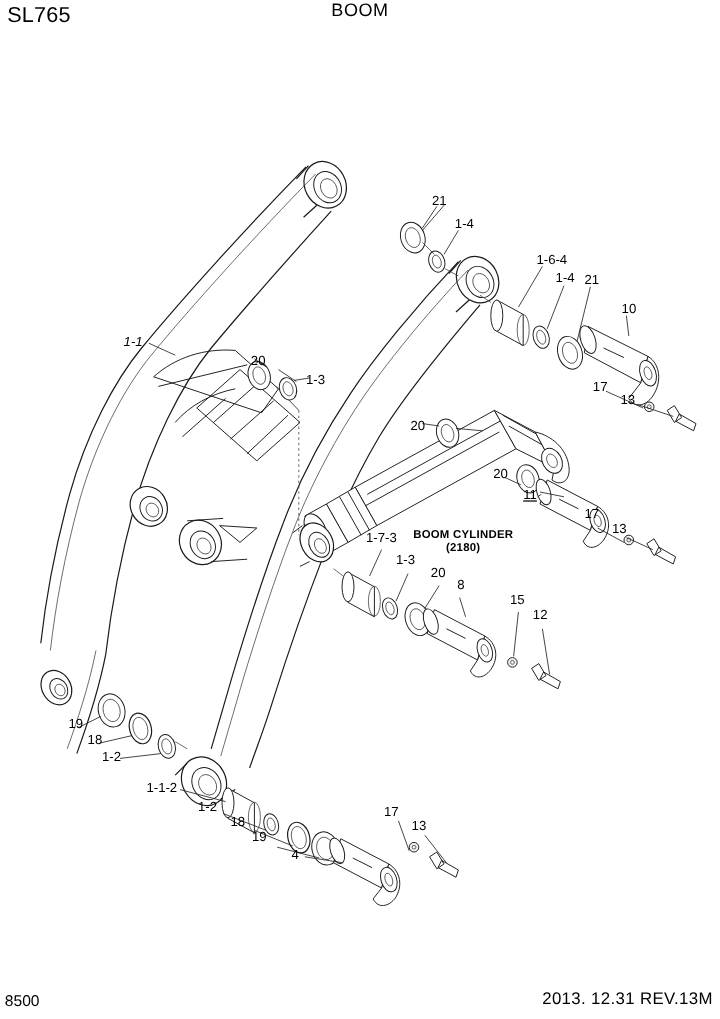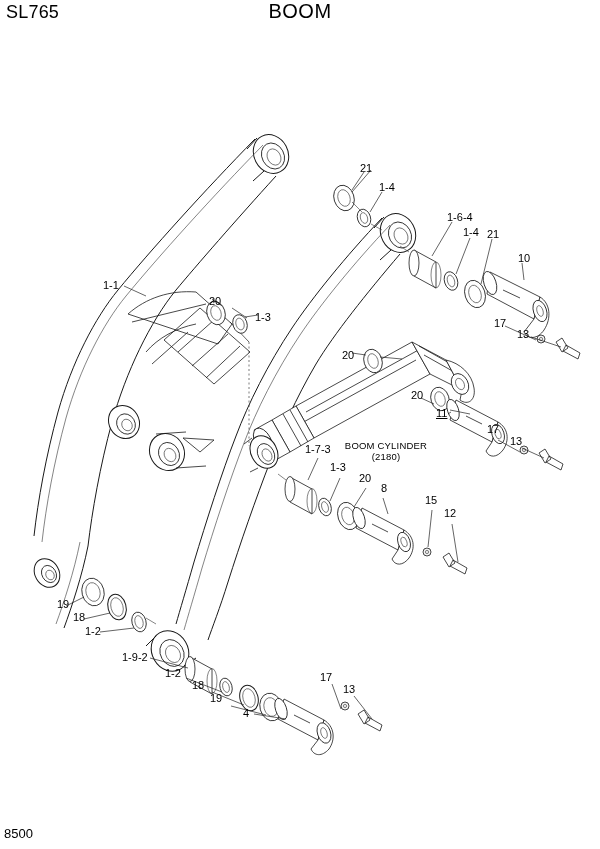--- a/index.html
+++ b/index.html
@@ -25,21 +25,21 @@
     position: absolute;
     left: 6px; top: 2px;
     font-size: 18px;
     letter-spacing: 0.2px;
   }
   .hdr-title {
     position: absolute;
     left: 0; top: 0;
     width: 600px;
     text-align: center;
-    font-size: 20px;
+    font-size: 15px;
     letter-spacing: 0.5px;
   }
   .ftr-code {
     position: absolute;
     left: 4px; top: 826px;
     font-size: 13px;
   }
   .ftr-rev {
     position: absolute;
     right: 6px; top: 824px;
@@ -61,20 +61,21 @@
     text-align: right;
   }
   .cylinder-label {
     position: absolute;
     font-size: 9.5px;
     line-height: 11px;
     text-align: center;
     white-space: nowrap;
     color: #000;
     letter-spacing: 0.2px;
+    font-weight: bold;
   }
   svg { display: block; }
   .ln { fill: none; stroke: #1a1a1a; stroke-width: 0.8; }
   .ln2 { fill: none; stroke: #1a1a1a; stroke-width: 1.0; }
   .thin { fill: none; stroke: #333; stroke-width: 0.6; }
   .lead { fill: none; stroke: #222; stroke-width: 0.7; }
   .dash { fill: none; stroke: #444; stroke-width: 0.7; stroke-dasharray: 2 2.5; }
   .wht { fill: #ffffff; stroke: #1a1a1a; stroke-width: 0.8; }
   .wht2 { fill: #ffffff; stroke: #1a1a1a; stroke-width: 1.0; }
   .gry { fill: #f2f2f2; stroke: #1a1a1a; stroke-width: 0.8; }
@@ -382,41 +383,42 @@
 
     <div id="callout-layer">
         <div class="callout" style="left: 360px; top: 141px;">21</div>
         <div class="callout" style="left: 379px; top: 160px;">1-4</div>
         <div class="callout" style="left: 447px; top: 190px;">1-6-4</div>
         <div class="callout" style="left: 463px; top: 205px;">1-4</div>
         <div class="callout" style="left: 487px; top: 207px;">21</div>
         <div class="callout" style="left: 518px; top: 231px;">10</div>
         <div class="callout" style="left: 494px; top: 296px;">17</div>
         <div class="callout" style="left: 517px; top: 307px;">13</div>
-        <div class="callout" style="left: 103px; top: 258px;">1-1</div>
+        <div class="callout" style="left: 103px; top: 258px; font-style: italic;">1-1</div>
         <div class="callout" style="left: 209px; top: 274px;">20</div>
         <div class="callout" style="left: 255px; top: 290px;">1-3</div>
         <div class="callout" style="left: 342px; top: 328px;">20</div>
         <div class="callout" style="left: 411px; top: 368px;">20</div>
         <div class="callout" style="left: 436px; top: 386px; text-decoration: underline;">11</div>
         <div class="callout" style="left: 487px; top: 402px;">17</div>
         <div class="callout" style="left: 510px; top: 414px;">13</div>
         <div class="callout" style="left: 305px; top: 422px;">1-7-3</div>
         <div class="callout" style="left: 330px; top: 440px;">1-3</div>
         <div class="callout" style="left: 359px; top: 451px;">20</div>
         <div class="callout" style="left: 381px; top: 461px;">8</div>
         <div class="callout" style="left: 425px; top: 473px;">15</div>
         <div class="callout" style="left: 444px; top: 486px;">12</div>
         <div class="callout" style="left: 57px; top: 577px;">19</div>
         <div class="callout" style="left: 73px; top: 590px;">18</div>
         <div class="callout" style="left: 85px; top: 604px;">1-2</div>
-        <div class="callout" style="left: 122px; top: 630px;">1-9-2</div>
+        <div class="callout" style="left: 122px; top: 630px;">1-1-2</div>
         <div class="callout" style="left: 165px; top: 646px;">1-2</div>
         <div class="callout" style="left: 192px; top: 658px;">18</div>
         <div class="callout" style="left: 210px; top: 671px;">19</div>
         <div class="callout" style="left: 243px; top: 686px;">4</div>
         <div class="callout" style="left: 320px; top: 650px;">17</div>
         <div class="callout" style="left: 343px; top: 662px;">13</div>
       </div>
   </div>
 
   <div class="ftr-code">8500</div>
+  <div class="ftr-rev">2013. 12.31  REV.13M</div>
 </div>
 
 </body></html>

